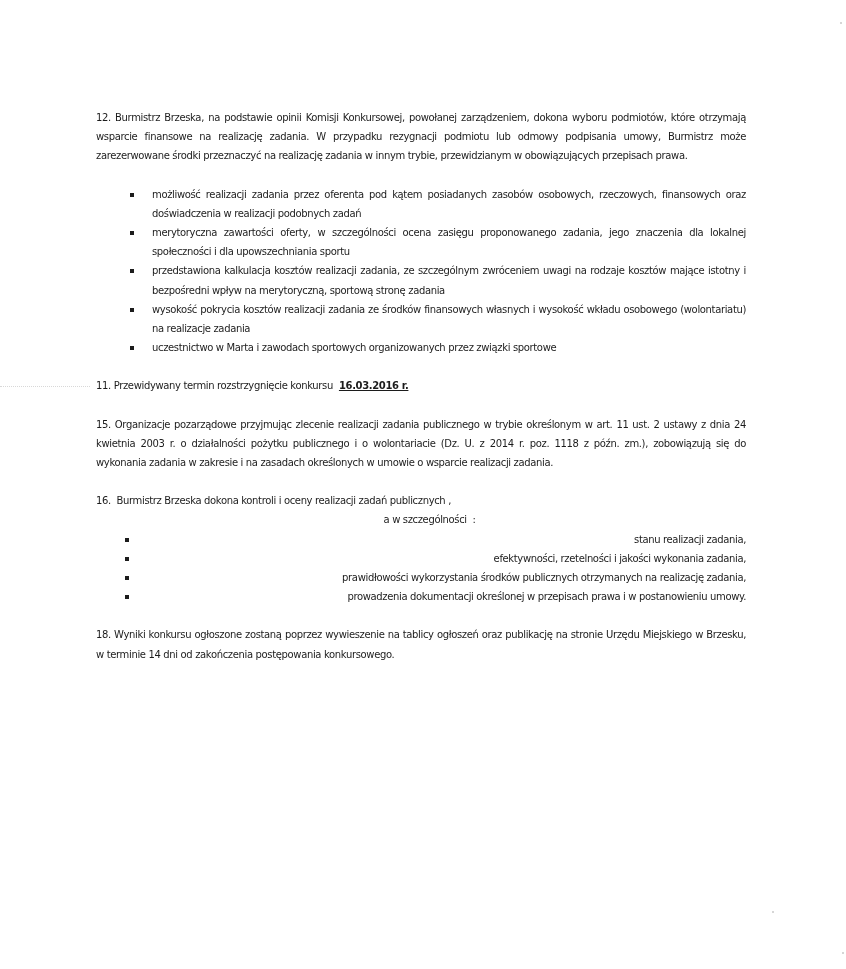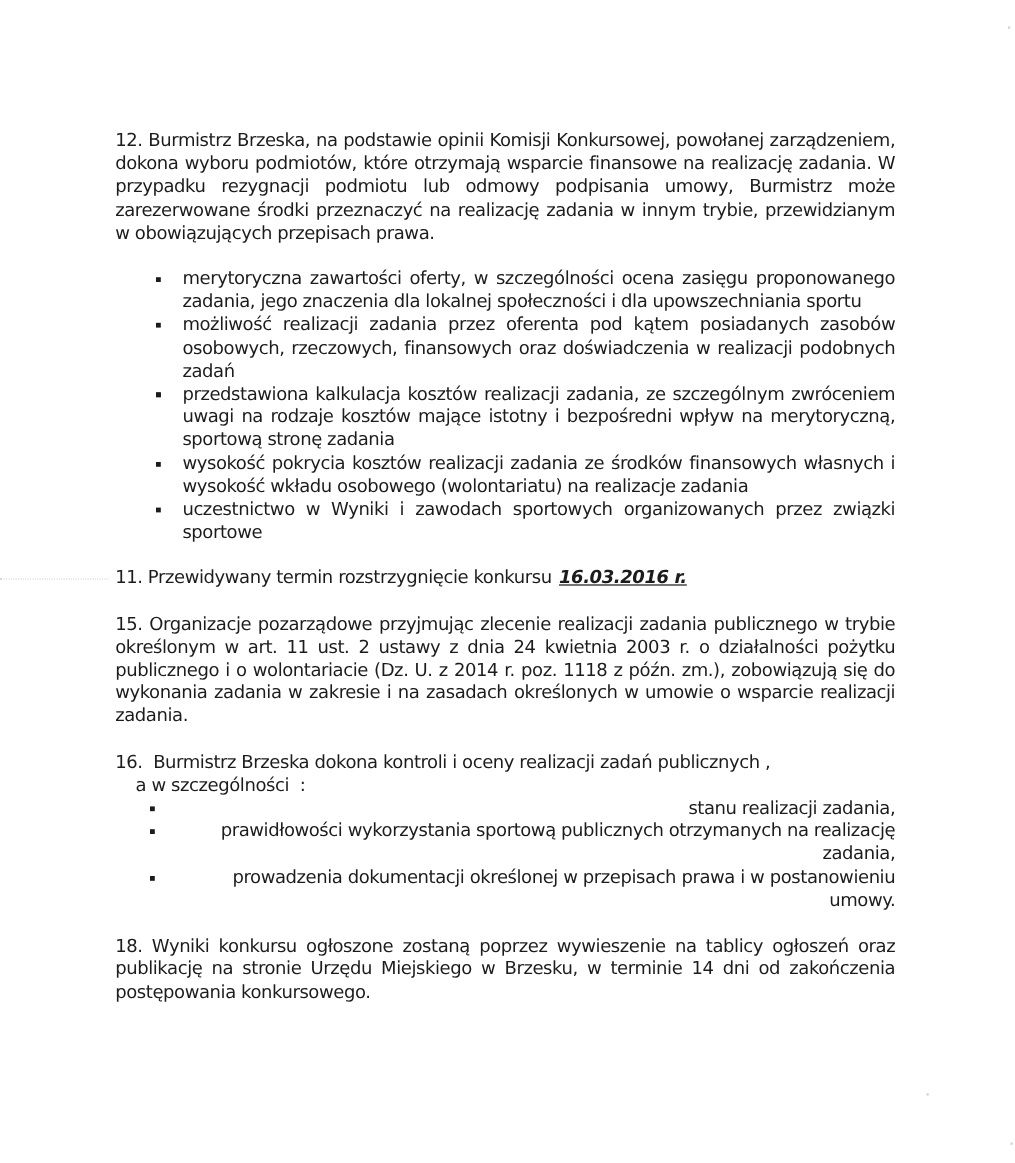--- a/index.html
+++ b/index.html
@@ -13,38 +13,39 @@
     position: relative;
     overflow: hidden;
     font-family: "DejaVu Sans", sans-serif;
     color: #1c1c1c;
   }
   .page {
     position: absolute;
     left: 96px;
     top: 108px;
     width: 650px;
-    font-size: 15px;
+    font-size: 10px;
     line-height: 19.2px;
     letter-spacing: -0.35px;
     word-spacing: 0px;
   }
   .section {
     margin: 0 0 19px 0;
   }
   .para {
     text-align: justify;
     margin: 0;
   }
   .para.left { text-align: left; }
   .intro {
     margin: 0;
   }
   .sub-intro {
     margin: 0 0 0 17px;
+    text-align: center;
   }
   ul.bullets {
     list-style: none;
     margin: 0;
     padding: 0 0 0 56px;
   }
   ul.bullets li {
     position: relative;
     text-align: justify;
     padding-right: 0;
@@ -56,21 +57,20 @@
     width: 4px;
     height: 4px;
     background: #1c1c1c;
   }
   .s16 ul.bullets {
     padding-left: 51px;
   }
   .s16 ul.bullets li { text-align: right; }
   .emph {
     font-weight: bold;
-    font-style: italic;
     text-decoration: underline;
     margin-left: 6px;
   }
   .s14 {
     position: relative;
   }
   .scan-dash {
     position: absolute;
     left: -96px;
     top: 10px;
@@ -92,44 +92,45 @@
 <div class="speck" style="left:842px;top:952px;"></div>
 
 <div class="page">
 
   <div class="section s12">
     <p class="para">12. Burmistrz Brzeska, na podstawie opinii Komisji Konkursowej, powołanej zarządzeniem, dokona wyboru podmiotów, które otrzymają wsparcie finansowe na realizację zadania. W przypadku rezygnacji podmiotu lub odmowy podpisania umowy, Burmistrz może zarezerwowane środki przeznaczyć na realizację zadania w innym trybie, przewidzianym w obowiązujących przepisach prawa.</p>
   </div>
 
   <div class="section s13">
     <ul class="bullets">
+      <li><span class="bullet"></span><span>możliwość realizacji zadania przez oferenta pod kątem posiadanych zasobów osobowych, rzeczowych, finansowych oraz doświadczenia w realizacji podobnych zadań</span></li>
       <li><span class="bullet"></span><span>merytoryczna zawartości oferty, w szczególności ocena zasięgu proponowanego zadania, jego znaczenia dla lokalnej społeczności i dla upowszechniania sportu</span></li>
-      <li><span class="bullet"></span><span>możliwość realizacji zadania przez oferenta pod kątem posiadanych zasobów osobowych, rzeczowych, finansowych oraz doświadczenia w realizacji podobnych zadań</span></li>
       <li><span class="bullet"></span></li>
       <li><span class="bullet"></span><span>przedstawiona kalkulacja kosztów realizacji zadania, ze szczególnym zwróceniem uwagi na rodzaje kosztów mające istotny i bezpośredni wpływ na merytoryczną, sportową stronę zadania</span></li>
       <li><span class="bullet"></span><span>wysokość pokrycia kosztów realizacji zadania ze środków finansowych własnych i wysokość wkładu osobowego (wolontariatu) na realizacje zadania</span></li>
-      <li><span class="bullet"></span><span>uczestnictwo w Wyniki i zawodach sportowych organizowanych przez związki sportowe</span></li>
+      <li><span class="bullet"></span><span>uczestnictwo w Marta i zawodach sportowych organizowanych przez związki sportowe</span></li>
     </ul>
   </div>
 
   <div class="section s14">
     <div class="scan-dash"></div>
     <p class="para left"><span>11. Przewidywany termin rozstrzygnięcie konkursu</span><span class="emph">16.03.2016 r.</span></p>
   </div>
 
   <div class="section s15">
     <p class="para">15. Organizacje pozarządowe przyjmując zlecenie realizacji zadania publicznego w trybie określonym w art. 11 ust. 2  ustawy z dnia 24 kwietnia 2003 r. o działalności pożytku publicznego i o wolontariacie (Dz. U. z 2014 r. poz. 1118 z późn. zm.), zobowiązują się do wykonania zadania w zakresie i na zasadach określonych w umowie o wsparcie  realizacji zadania.</p>
   </div>
 
   <div class="section s16">
     <p class="intro" style="white-space:pre;">16.  Burmistrz Brzeska dokona kontroli i oceny realizacji zadań publicznych ,</p>
     <p class="sub-intro" style="white-space:pre;">a w szczególności  :</p>
     <ul class="bullets">
       <li><span class="bullet"></span><span>stanu realizacji zadania,</span></li>
-      <li><span class="bullet"></span><span>prawidłowości wykorzystania sportową publicznych otrzymanych na realizację zadania,</span></li>
+      <li><span class="bullet"></span><span>efektywności, rzetelności i jakości wykonania zadania,</span></li>
+      <li><span class="bullet"></span><span>prawidłowości wykorzystania środków publicznych otrzymanych na realizację zadania,</span></li>
       <li><span class="bullet"></span><span>prowadzenia dokumentacji określonej w przepisach prawa i w postanowieniu umowy.</span></li>
     </ul>
   </div>
 
 
   <div class="section s18">
     <p class="para">18.  Wyniki konkursu ogłoszone zostaną poprzez  wywieszenie na tablicy ogłoszeń oraz publikację na stronie Urzędu Miejskiego w Brzesku, w terminie 14 dni od zakończenia postępowania konkursowego.</p>
   </div>
 
 </div>

